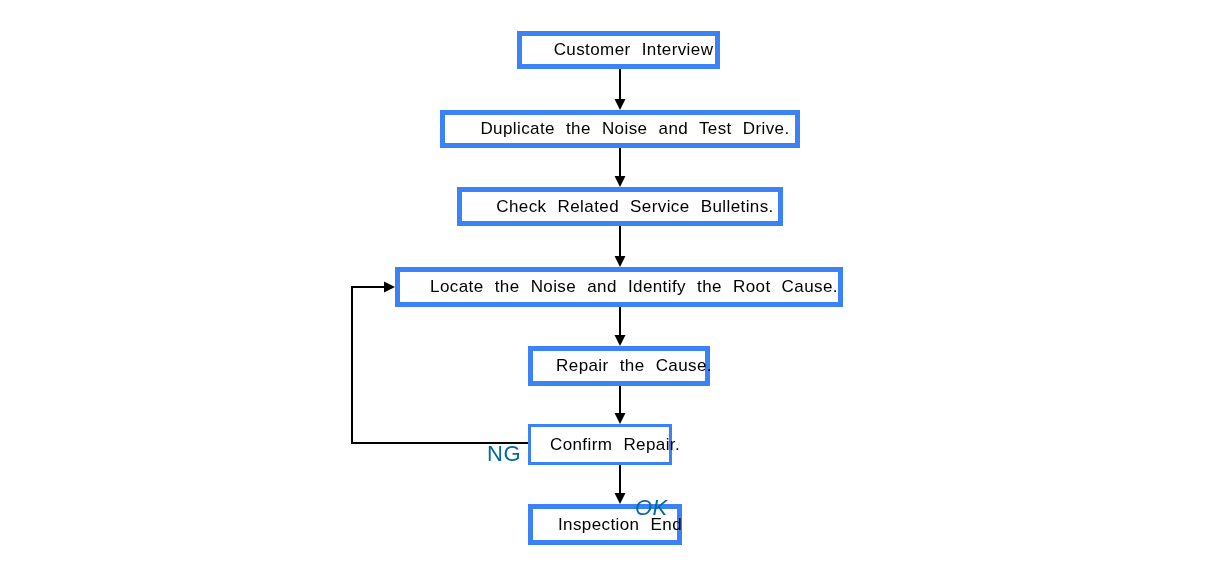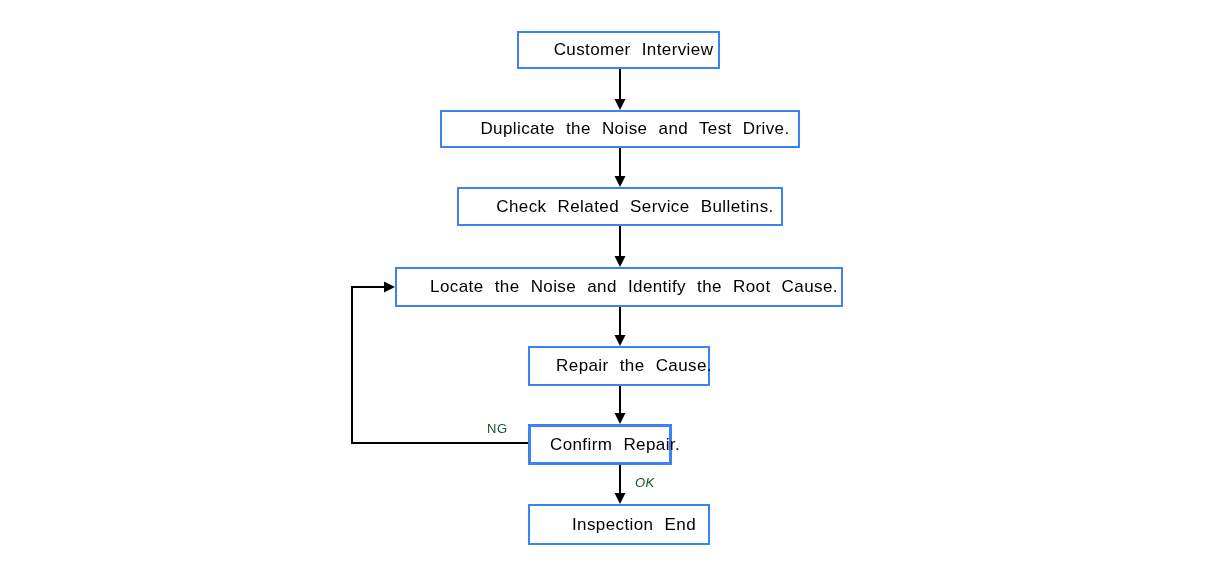--- a/index.html
+++ b/index.html
@@ -18,42 +18,43 @@
   .connectors {
     position: absolute;
     left: 0;
     top: 0;
     width: 1216px;
     height: 582px;
   }
   .node {
     position: absolute;
     box-sizing: border-box;
-    border: 2px solid #3b82f6;
+    border: 5px solid #3b82f6;
     background: #ffffff;
     display: flex;
     align-items: center;
     justify-content: center;
     text-align: center;
     font-size: 17px;
     color: #000000;
     letter-spacing: 0.4px;
     word-spacing: 6px;
     white-space: nowrap;
     padding-left: 30px;
   }
   .node.thick {
     border-width: 3px;
   }
   .edge-label {
     position: absolute;
-    font-size: 13px;
-    color: #14532d;
+    font-size: 22px;
+    color: #0369a1;
     letter-spacing: 0.5px;
     white-space: nowrap;
+    margin-top: 20px;
   }
 </style>
 </head>
 <body>
 
 <div class="canvas">
 
   <svg class="connectors" viewBox="0 0 1216 582" xmlns="http://www.w3.org/2000/svg">
 
     <line x1="620" y1="69" x2="620" y2="100" stroke="#000" stroke-width="2"></line>
@@ -83,19 +84,19 @@
   <div class="node" style="left:457px; top:187px; width:326px; height:39px;">Check Related Service Bulletins.</div>
 
   <div class="node" style="left:440px; top:110px; width:360px; height:38px;">Duplicate the Noise and Test Drive.</div>
 
   <div class="node" style="left:395px; top:267px; width:448px; height:40px;">Locate the Noise and Identify the Root Cause.</div>
 
   <div class="node" style="left:528px; top:346px; width:182px; height:40px;">Repair the Cause.</div>
 
   <div class="node thick" style="left:528px; top:424px; width:144px; height:41px;">Confirm Repair.</div>
 
-  <div class="node" style="left:528px; top:504px; width:182px; height:41px;">Inspection End</div>
+  <div class="node" style="left:528px; top:504px; width:154px; height:41px;">Inspection End</div>
 
   <div class="edge-label" style="left:487px; top:421px;">NG</div>
 
   <div class="edge-label" style="left:635px; top:475px;font-style:italic;">OK</div>
 
 </div>
 
 </body></html>

